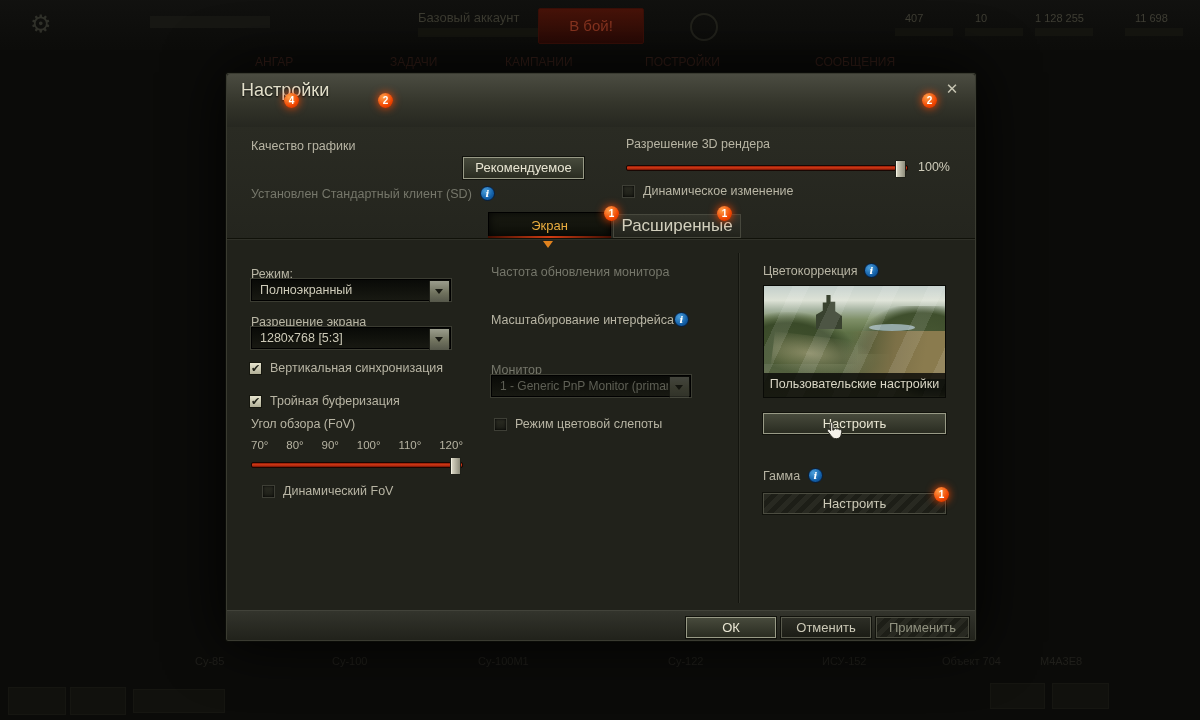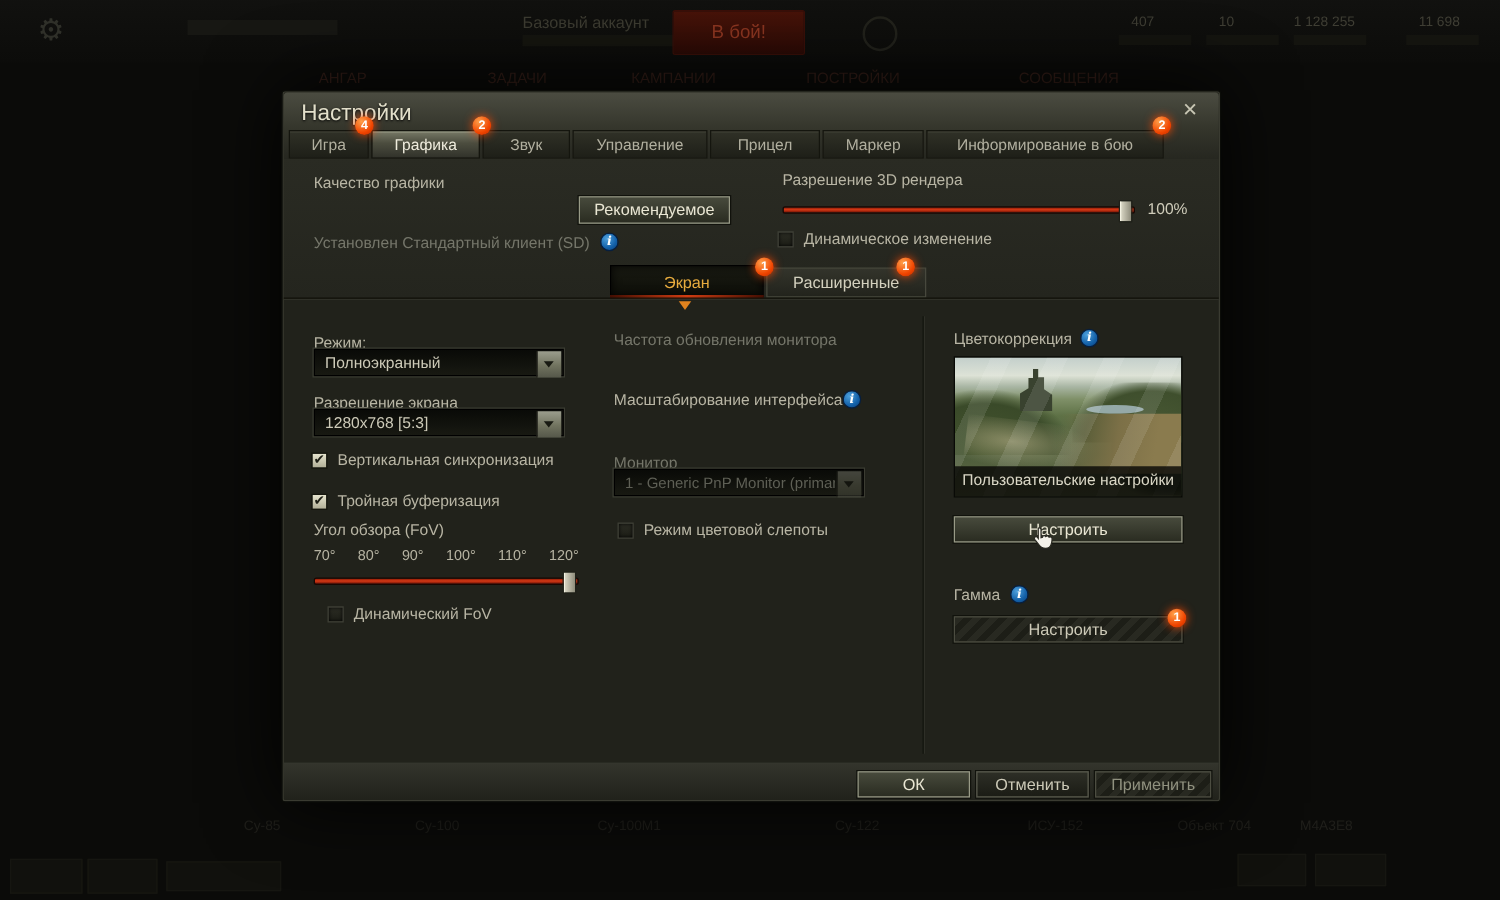--- a/index.html
+++ b/index.html
@@ -65,21 +65,21 @@
   .btn.hatch{background:repeating-linear-gradient(135deg,#282921 0 5px,#1d1e17 5px 10px);border:1px solid #4c4d41;color:#cdcab8;box-shadow:0 0 0 1px #11120c;}
   .btn.hatch.dim{color:#90917f;}
   
   .stab1{position:absolute;left:262px;top:139px;width:123px;height:26px;box-sizing:border-box;text-align:center;
          background:linear-gradient(#191a12,#0d0e08);border:1px solid #000;box-shadow:inset 0 0 8px rgba(0,0,0,.85);
          color:#e7ab3e;font-size:13px;line-height:25px;}
   .stab1::after{content:"";position:absolute;left:-1px;right:-1px;bottom:-2px;height:3px;
          background:linear-gradient(90deg,#430e02,#cf3c12 50%,#430e02);}
   .chev{position:absolute;left:317px;top:168px;width:0;height:0;border:5px solid transparent;border-top:7px solid #e0821e;}
   .stab2{position:absolute;left:387px;top:141px;width:128px;height:24px;box-sizing:border-box;text-align:center;
-         background:linear-gradient(#33342b,#22231c);border:1px solid #47483d;color:#d3d0be;font-size:13px;line-height:22px;}
+         background:linear-gradient(#33342b,#22231c);border:1px solid #47483d;color:#d3d0be;font-size:17px;line-height:22px;}
   
   .info{width:15px;height:15px;border-radius:50%;display:inline-block;box-sizing:border-box;
         background:radial-gradient(circle at 35% 30%,#4da0dc,#1360a8 60%,#0b3f78);border:1px solid #071f3f;
         color:#fff;font-size:10px;line-height:13px;text-align:center;font-family:"DejaVu Serif",serif;font-style:italic;font-weight:bold;}
   .abs{position:absolute;}
   
   .ticks{position:absolute;left:25px;top:366px;width:212px;display:flex;justify-content:space-between;font-size:11.5px;color:#b6b3a2;}
   
   .pv{position:absolute;left:537px;top:212px;width:183px;height:113px;box-sizing:border-box;border:1px solid #090a06;overflow:hidden;
       background:linear-gradient(180deg,#c3cfcb 0%,#dde2d6 13%,#a9b6a4 21%,#7f9068 30%,#5e7146 42%,#536540 55%,#4d5d3b 70%,#576240 85%,#606942 100%);}
@@ -137,29 +137,20 @@
     <div class="lrect" style="left:133px;top:689px;width:90px;height:22px;"></div>
     <div class="lrect" style="left:990px;top:683px;width:53px;height:24px;"></div>
     <div class="lrect" style="left:1052px;top:683px;width:55px;height:24px;"></div>
   </div>
 
   <div class="dlg">
     <div class="hdr"></div>
     <div class="title">Настройки</div>
     <div class="close">✕</div>
 
-    <div class="tabs">
-      <div class="tab" style="width:64px;">Игра</div>
-      <div class="tab active" style="width:87px;">Графика</div>
-      <div class="tab" style="width:70px;">Звук</div>
-      <div class="tab" style="width:108px;">Управление</div>
-      <div class="tab" style="width:88px;">Прицел</div>
-      <div class="tab" style="width:81px;">Маркер</div>
-      <div class="tab" style="width:190px;">Информирование в бою</div>
-    </div>
     <div class="badge" style="left:58px;top:20px;">4</div>
     <div class="badge" style="left:152px;top:20px;">2</div>
     <div class="badge" style="left:696px;top:20px;">2</div>
 
     <div class="body-top"></div>
 
     <div class="lbl" style="left:25px;top:66px;">Качество графики</div>
     <div class="btn light" style="left:237px;top:84px;width:121px;height:22px;line-height:20px;">Рекомендуемое</div>
     <div class="lbl dim" style="left:25px;top:114px;">Установлен Стандартный клиент (SD)</div>
     <span class="info abs" style="left:254px;top:113px;">i</span>

